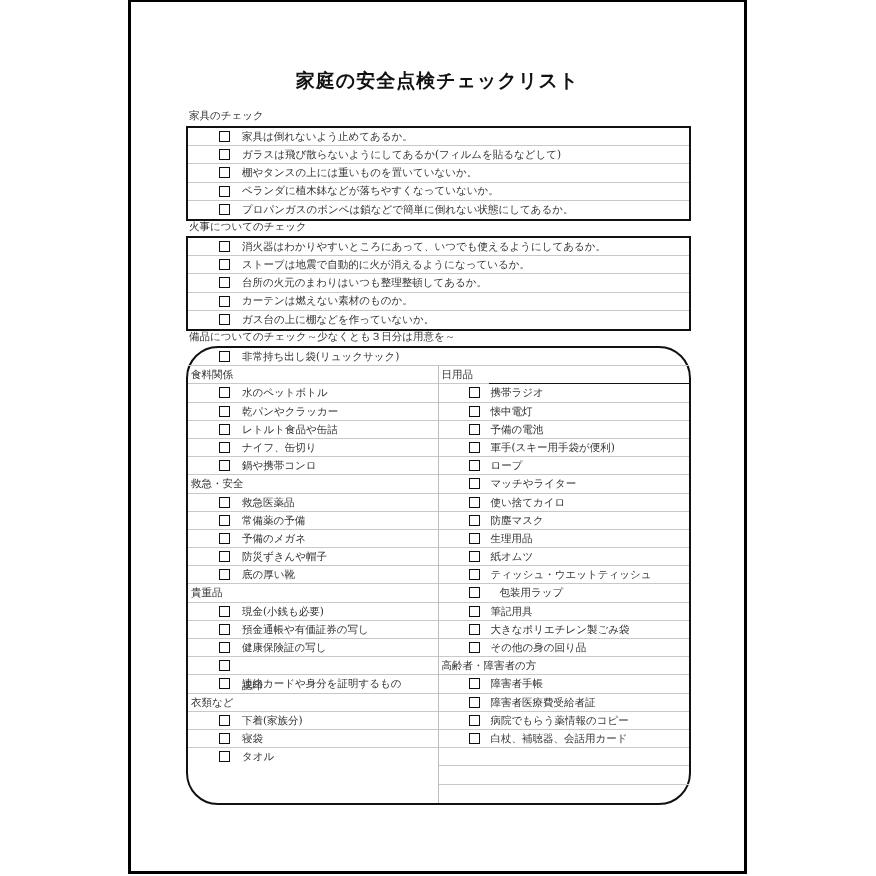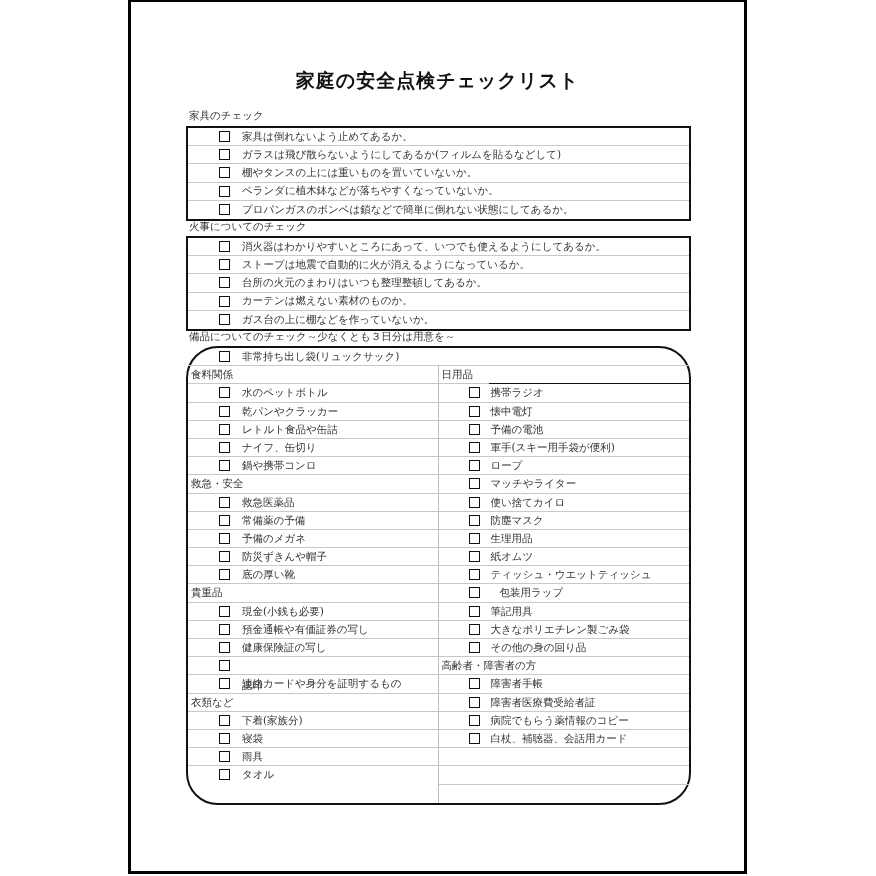--- a/index.html
+++ b/index.html
@@ -159,24 +159,20 @@
           <span class="cat" style="top: 2px;">衣類など</span>
         </div>
         <div class="full-row">
           <span class="cb" style="left: 31px; top: 3px;"></span>
           <span class="txt" style="left: 54px; top: 2px;">下着(家族分)</span>
         </div>
         <div class="full-row">
           <span class="cb" style="left: 31px; top: 3px;"></span>
           <span class="txt" style="left: 54px; top: 2px;">寝袋</span>
         </div>
-        <div class="full-row">
-          <span class="cb" style="left: 31px; top: 3px;"></span>
-          <span class="txt" style="left: 54px; top: 2px;">雨具</span>
-        </div>
         <div class="full-row" style="border-bottom: none;">
           <span class="cb" style="left: 31px; top: 3px;"></span>
           <span class="txt" style="left: 54px; top: 2px;">タオル</span>
         </div>
       </div>
     <div class="col right" id="col-right">
         <div class="full-row">
           <span class="cat" style="top: 2px;">日用品</span>
           <div class="hdr-line"></div>
         </div>

